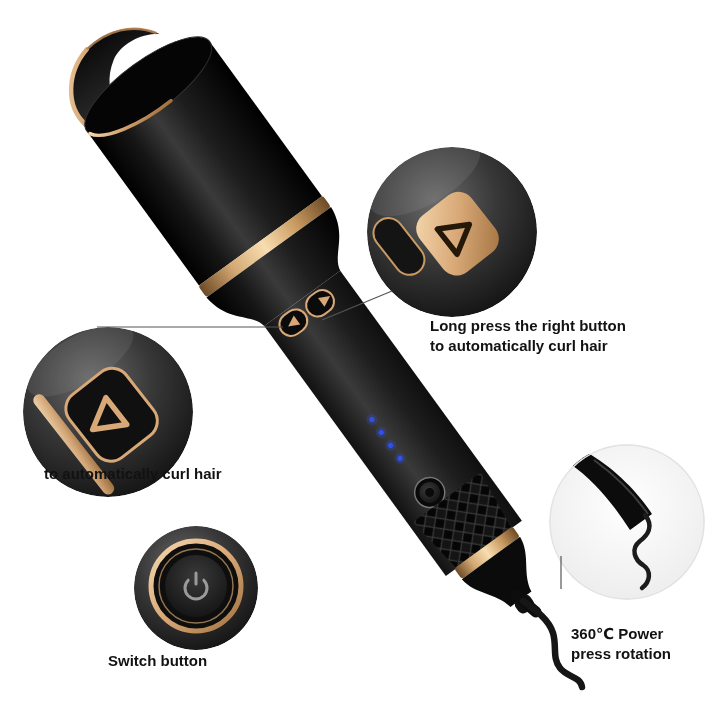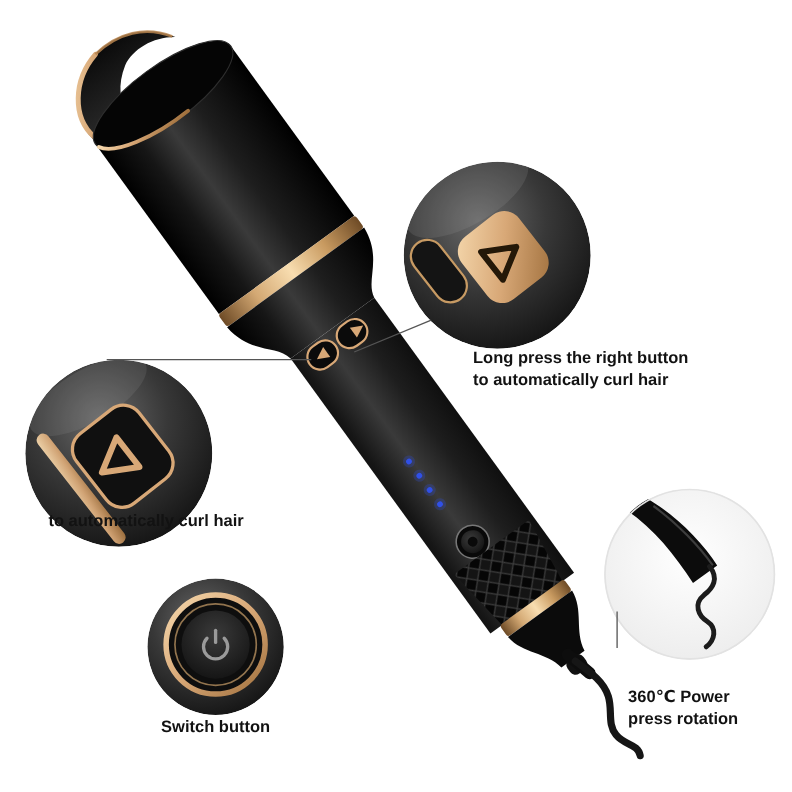--- a/index.html
+++ b/index.html
@@ -2,21 +2,21 @@
 <html><head>
 <meta charset="utf-8">
 <style>
   html,body{margin:0;padding:0;}
   body{width:720px;height:720px;background:#ffffff;position:relative;overflow:hidden;
        font-family:"Liberation Sans","DejaVu Sans",sans-serif;}
   #stage{position:absolute;left:0;top:0;width:588px;height:720px;}
   svg{position:absolute;left:0;top:0;}
   .label{position:absolute;font-weight:700;font-size:15px;line-height:1.3;color:#121212;
          white-space:nowrap;}
-  .label.center{text-align:center;}
+  .label.center{}
 </style>
 </head>
 <body>
 
 <div id="stage">
 
 <svg width="720" height="720" viewBox="0 0 720 720">
   <defs>
     <linearGradient id="bodyGrad" gradientUnits="userSpaceOnUse" x1="-76" y1="0" x2="76" y2="0">
       <stop offset="0" stop-color="#000000"></stop>

